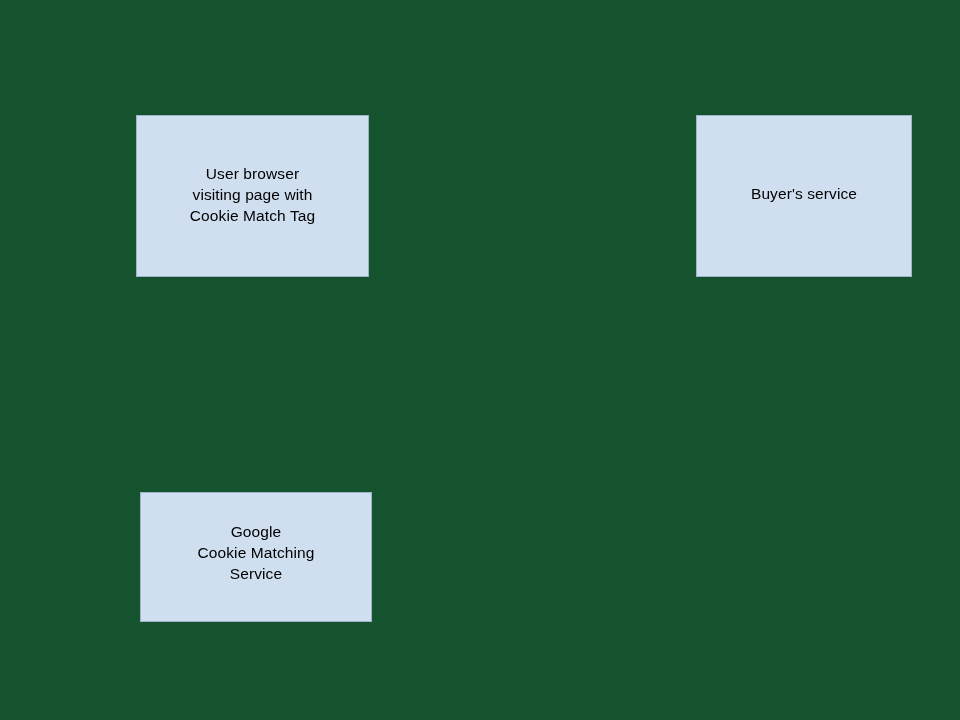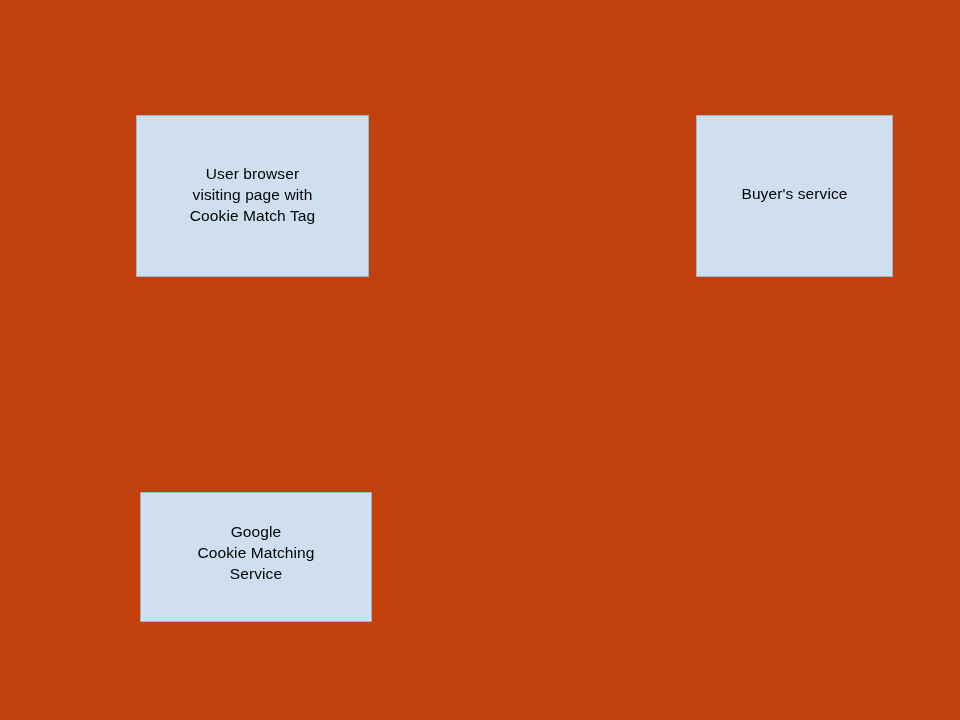--- a/index.html
+++ b/index.html
@@ -10,21 +10,21 @@
   body {
     width: 960px;
     height: 720px;
     overflow: hidden;
     font-family: "Liberation Sans", sans-serif;
   }
   #diagram-canvas {
     position: relative;
     width: 960px;
     height: 720px;
-    background: #c2410c;
+    background: #14532d;
   }
   .node-box {
     position: absolute;
     box-sizing: border-box;
     background: #cfdff0;
     border: 1px solid #9bb4cc;
     display: flex;
     align-items: center;
     justify-content: center;
   }
@@ -46,21 +46,21 @@
     height: 162px;
   }
   #node-user-browser .node-label {
     margin-top: -4px;
   }
 
   
   #node-buyers-service {
     left: 696px;
     top: 115px;
-    width: 197px;
+    width: 216px;
     height: 162px;
   }
   #node-buyers-service .node-label {
     margin-top: -6px;
   }
 
   
   #node-google-cookie-matching {
     left: 140px;
     top: 492px;

